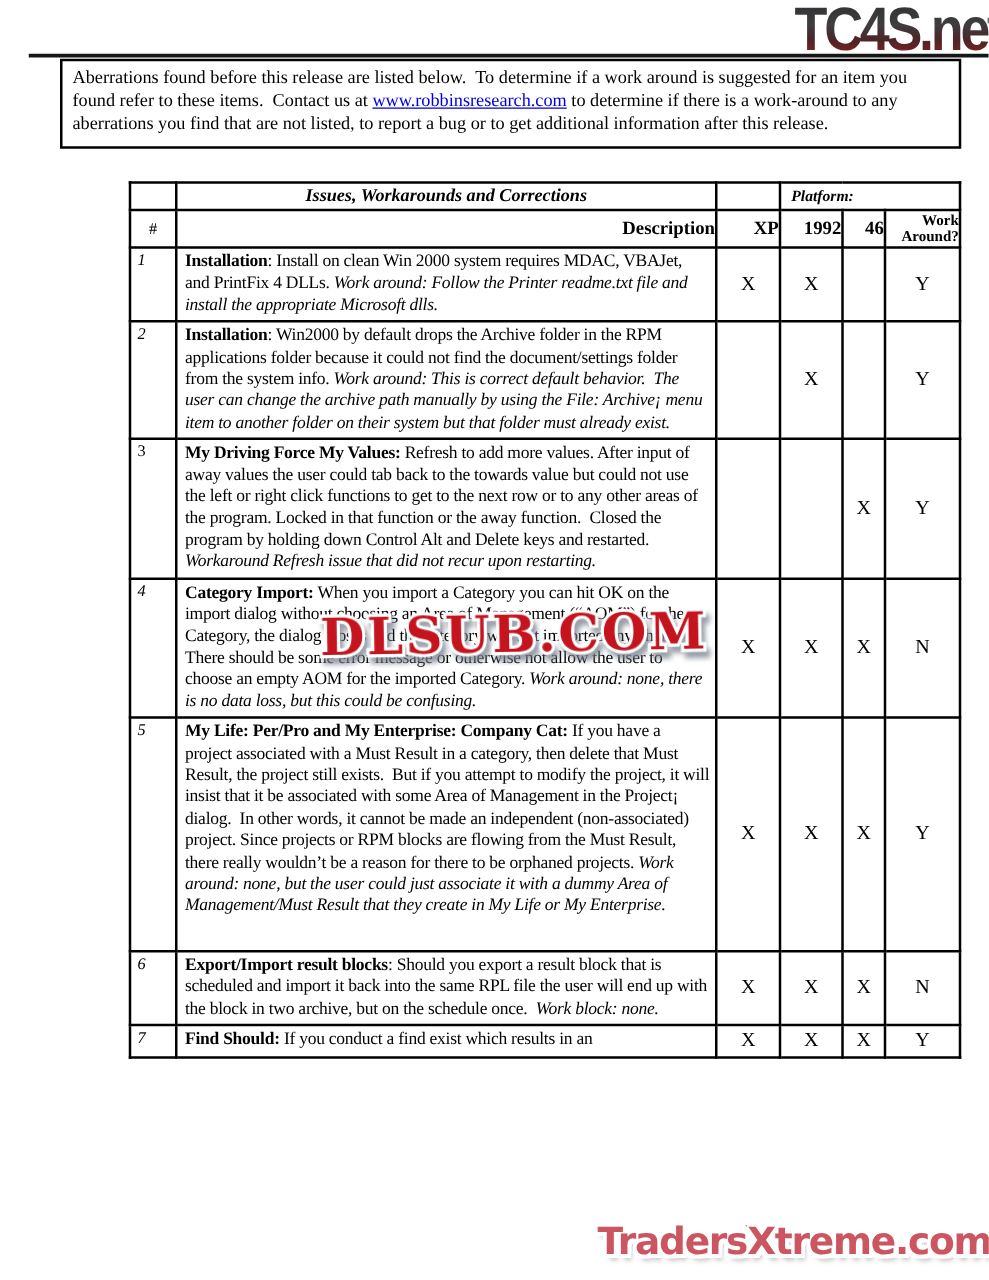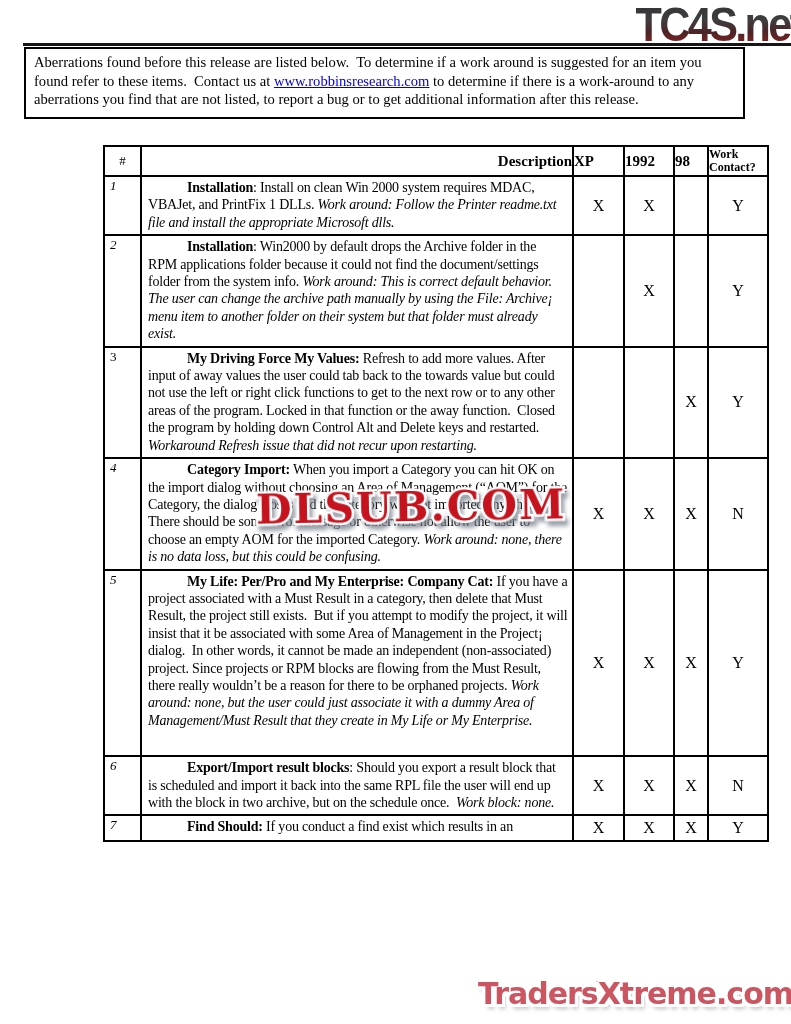--- a/index.html
+++ b/index.html
@@ -31,21 +31,21 @@
     transform-origin:right center;
     background:linear-gradient(to bottom,#353537 12%,#3e3e40 40%,#4b2527 65%,#7e2121 88%,#9d3434 100%);
     -webkit-background-clip:text;
     background-clip:text;
     color:transparent;
     white-space:nowrap;
   }
 
   
   .intro-box {
-    position:absolute; left:24px; top:47px;
+    position:absolute; left:48px; top:47px;
     width:701px;
     border:2px solid #000;
     padding:4px 8px 8px 8px;
     font-size:14.6px;
     line-height:18.7px;
     white-space:pre-wrap;
   }
   .intro-box a { color:#0000dd; text-decoration:underline; cursor:pointer; }
 
   
@@ -71,21 +71,21 @@
   }
   .platform-cell {
     font-weight:bold;
     font-style:italic;
     font-size:12.5px;
     padding-left:8px !important;
     vertical-align:middle;
   }
   .hdr-cell {
     font-weight:bold;
-    text-align:left;
+    text-align:right;
     vertical-align:middle;
     font-size:15px;
     height:28px;
   }
   .hdr-num { font-weight:normal; font-size:13px; text-align:center; }
   .hdr-desc { text-align:right; padding-left:6px !important; }
   .hdr-wa { font-size:12px; line-height:13px; }
 
   .num-cell {
     vertical-align:top; text-align:left;
@@ -141,21 +141,21 @@
     color:#cb5560;
     -webkit-text-stroke:2.5px #7a2b34;
     paint-order:stroke fill;
     text-shadow:
       -3px -3px 0 #fff, 3px -3px 0 #fff, -3px 3px 0 #fff, 3px 3px 0 #fff,
       0 -3px 0 #fff, 0 3px 0 #fff, -3px 0 0 #fff, 3px 0 0 #fff,
       3px 5px 4px rgba(140,140,140,0.6);
     white-space:nowrap;
   }
 
-  b { font-weight:bold;margin-left:39px; }
+  b { font-weight:bold; }
   i { font-style:italic; }
 </style>
 </head>
 <body>
 
 <div class="top-rule"></div>
 
 <div class="logo-tc4s">TC4S.net</div>
 
 <div class="intro-box"><span>Aberrations found before this release are listed below.  To determine if a work around is suggested for an item you found refer to these items.  Contact us at </span><a>www.robbinsresearch.com</a><span> to determine if there is a work-around to any aberrations you find that are not listed, to report a bug or to get additional information after this release.</span></div>
@@ -164,32 +164,38 @@
   <colgroup>
     <col style="width:37px">
       <col style="width:432px">
       <col style="width:51px">
     <col style="width:50px">
       <col style="width:34px">
       <col style="width:60px">
   </colgroup>
   <thead>
     <tr>
+      <td></td>
+      <td class="title-cell">Issues, Workarounds and Corrections</td>
+      <td></td>
+      <td class="platform-cell" colspan="3">Platform:</td>
+    </tr>
+    <tr>
       <td class="hdr-cell hdr-num">#</td>
       <td class="hdr-cell hdr-desc">Description</td>
       <td class="hdr-cell">XP</td>
       <td class="hdr-cell">1992</td>
-      <td class="hdr-cell">98</td>
-      <td class="hdr-cell hdr-wa">Work Contact?</td>
+      <td class="hdr-cell">46</td>
+      <td class="hdr-cell hdr-wa">Work Around?</td>
     </tr>
   </thead>
   <tbody>
       <tr>
         <td class="num-cell">1</td>
-        <td class="desc-cell"><b>Installation</b><span>: Install on clean Win 2000 system requires MDAC, VBAJet, and PrintFix 1 DLLs. </span><i>Work around: Follow the Printer readme.txt file and install the appropriate Microsoft dlls.</i></td>
+        <td class="desc-cell"><b>Installation</b><span>: Install on clean Win 2000 system requires MDAC, VBAJet, and PrintFix 4 DLLs. </span><i>Work around: Follow the Printer readme.txt file and install the appropriate Microsoft dlls.</i></td>
         <td class="mark-cell">X</td>
         <td class="mark-cell">X</td>
         <td class="mark-cell"></td>
         <td class="mark-cell">Y</td>
       </tr>
       <tr>
         <td class="num-cell">2</td>
         <td class="desc-cell"><b>Installation</b><span>: Win2000 by default drops the Archive folder in the RPM applications folder because it could not find the document/settings folder from the system info. </span><i>Work around: This is correct default behavior.  The user can change the archive path manually by using the File: Archive¡ menu item to another folder on their system but that folder must already exist.</i></td>
         <td class="mark-cell"></td>
         <td class="mark-cell">X</td>

